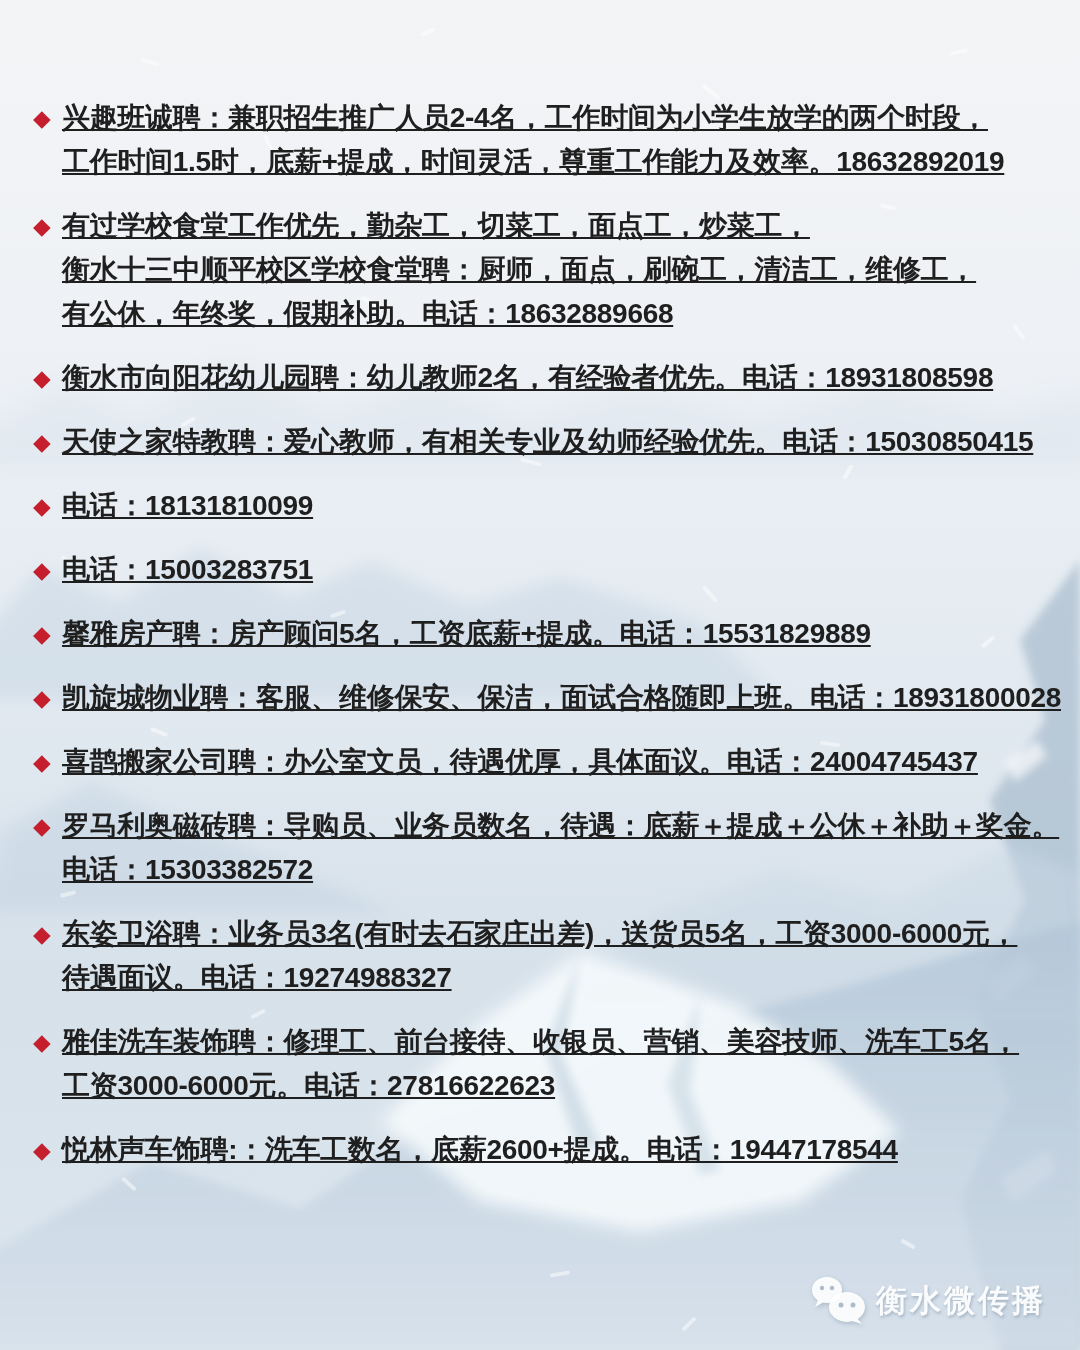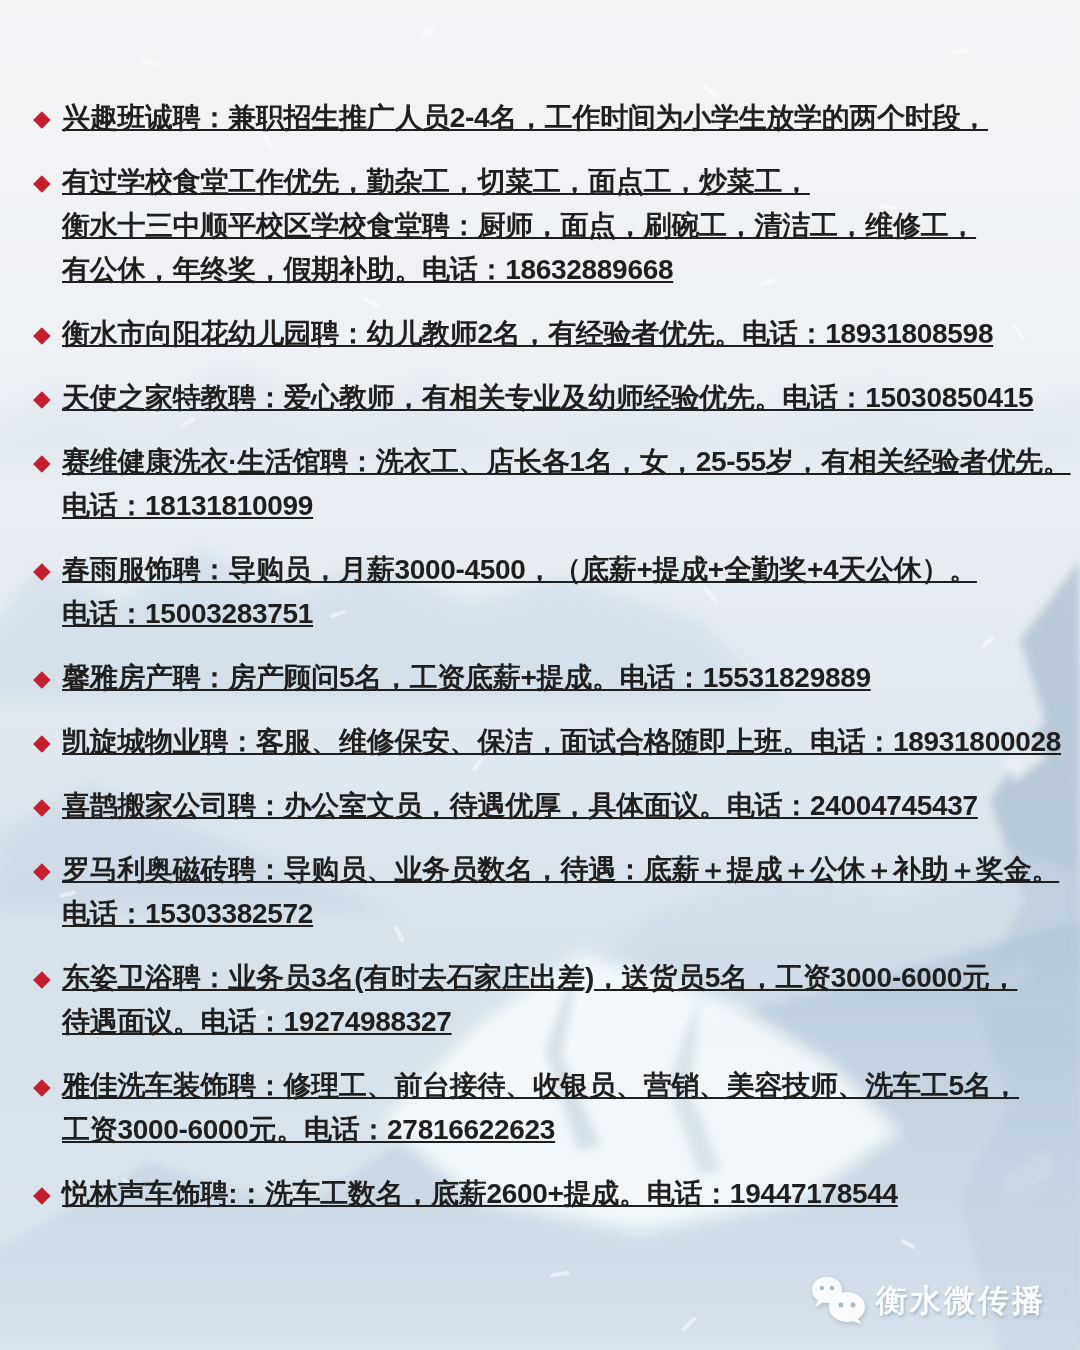--- a/index.html
+++ b/index.html
@@ -122,20 +122,21 @@
       <rect x="900" y="1242" width="16" height="4" rx="2" transform="rotate(30 908 1244)"></rect>
       <rect x="680" y="1322" width="18" height="4" rx="2" transform="rotate(-45 689 1324)"></rect>
     </g>
   </svg>
 
   <div class="content">
 
     <div class="listing">
       <span class="bullet">◆</span>
       <div class="line">兴趣班诚聘：兼职招生推广人员2-4名，工作时间为小学生放学的两个时段，</div>
+      <div class="line">工作时间1.5时，底薪+提成，时间灵活，尊重工作能力及效率。18632892019</div>
     </div>
 
     <div class="listing">
       <span class="bullet">◆</span>
       <div class="line">有过学校食堂工作优先，勤杂工，切菜工，面点工，炒菜工，</div>
       <div class="line">衡水十三中顺平校区学校食堂聘：厨师，面点，刷碗工，清洁工，维修工，</div>
       <div class="line">有公休，年终奖，假期补助。电话：18632889668</div>
     </div>
 
     <div class="listing">
@@ -143,27 +144,25 @@
       <div class="line">衡水市向阳花幼儿园聘：幼儿教师2名，有经验者优先。电话：18931808598</div>
     </div>
 
     <div class="listing">
       <span class="bullet">◆</span>
       <div class="line">天使之家特教聘：爱心教师，有相关专业及幼师经验优先。电话：15030850415</div>
     </div>
 
     <div class="listing">
       <span class="bullet">◆</span>
-      <div class="line">赛维健康洗衣·生活馆聘：洗衣工、店长各1名，女，25-55岁，有相关经验者优先。</div>
       <div class="line">电话：18131810099</div>
     </div>
 
     <div class="listing">
       <span class="bullet">◆</span>
-      <div class="line">春雨服饰聘：导购员，月薪3000-4500，（底薪+提成+全勤奖+4天公休）。</div>
       <div class="line">电话：15003283751</div>
     </div>
 
     <div class="listing">
       <span class="bullet">◆</span>
       <div class="line">馨雅房产聘：房产顾问5名，工资底薪+提成。电话：15531829889</div>
     </div>
 
     <div class="listing">
       <span class="bullet">◆</span>

